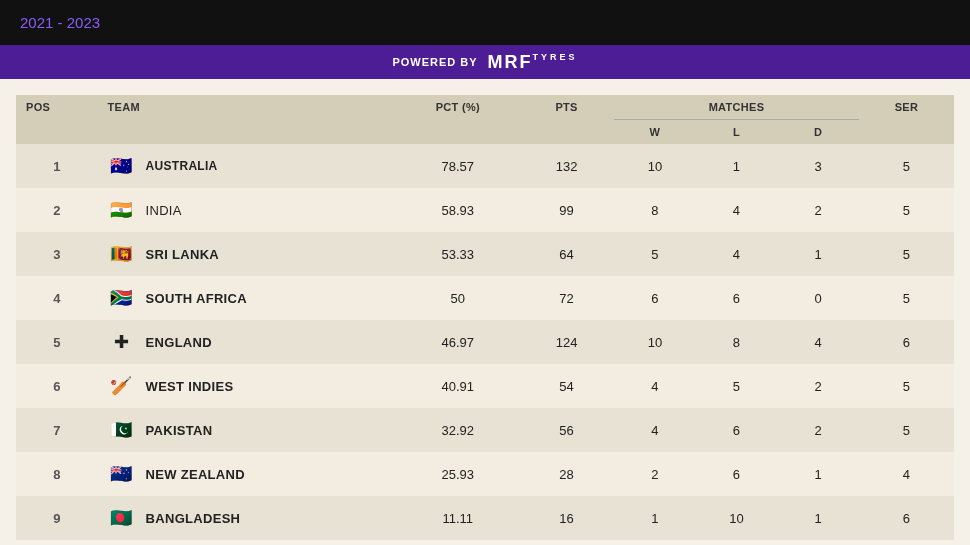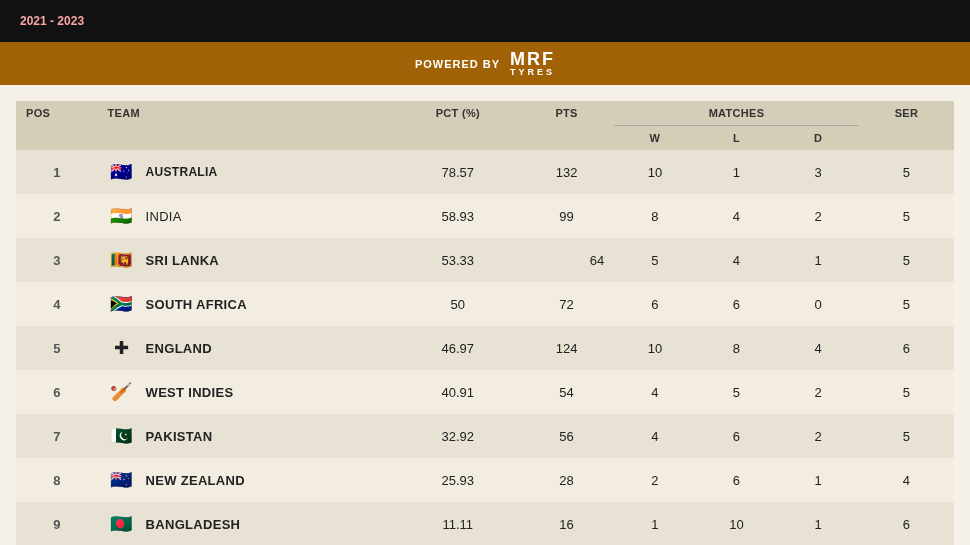--- a/index.html
+++ b/index.html
@@ -21,41 +21,41 @@
       align-items: center;
       gap: 16px;
     }
     .header-title {
       color: #fff;
       font-size: 20px;
       font-weight: 700;
       letter-spacing: 0.5px;
     }
     .header-years {
-      color: #fca5a5;
-      font-size: 12px;
-      font-weight: 700;
+      color: #8b5cf6;
+      font-size: 15px;
+      font-weight: 400;
     }
     .powered-bar {
-      background: #a16207;
+      background: #4c1d95;
       padding: 8px 20px;
       display: flex;
       align-items: center;
       justify-content: center;
       gap: 10px;
     }
     .powered-text {
       color: #fff;
       font-size: 11px;
       font-weight: 700;
       letter-spacing: 1px;
     }
     .mrf-logo {
       display: flex;
-      flex-direction: column;
+      flex-direction: row;
       align-items: flex-start;
       line-height: 1;
     }
     .mrf-text {
       color: #fff;
       font-size: 18px;
       font-weight: 900;
       letter-spacing: 2px;
     }
     .tyres-text {
@@ -184,21 +184,21 @@
   </tr>
           <tr style="background: rgb(232, 226, 212);">
     <td class="pos-cell" style="text-align:center;font-weight:600;color:#555;font-size:13px;">3</td>
     <td style="text-align:left;padding-left:10px;">
       <div style="display:flex;align-items:center;gap:10px;">
         <span style="font-size:18px;width:28px;text-align:center;">🇱🇰</span>
         <span style="font-weight:700;font-size:13px;letter-spacing:0.3px;">SRI LANKA</span>
       </div>
     </td>
     <td style="text-align:center;font-size:13px;">53.33</td>
-    <td style="text-align:right;font-size:13px;">64</td>
+    <td style="text-align:center;font-size:13px;">64</td>
     <td style="text-align:center;font-size:13px;">5</td>
     <td style="text-align:center;font-size:13px;">4</td>
     <td style="text-align:center;font-size:13px;">1</td>
     <td style="text-align:center;font-size:13px;">5</td>
   </tr>
           <tr style="background: rgb(242, 237, 224);">
     <td class="pos-cell" style="text-align:center;font-weight:600;color:#555;font-size:13px;">4</td>
     <td style="text-align:left;padding-left:10px;">
       <div style="display:flex;align-items:center;gap:10px;">
         <span style="font-size:18px;width:28px;text-align:center;">🇿🇦</span>

